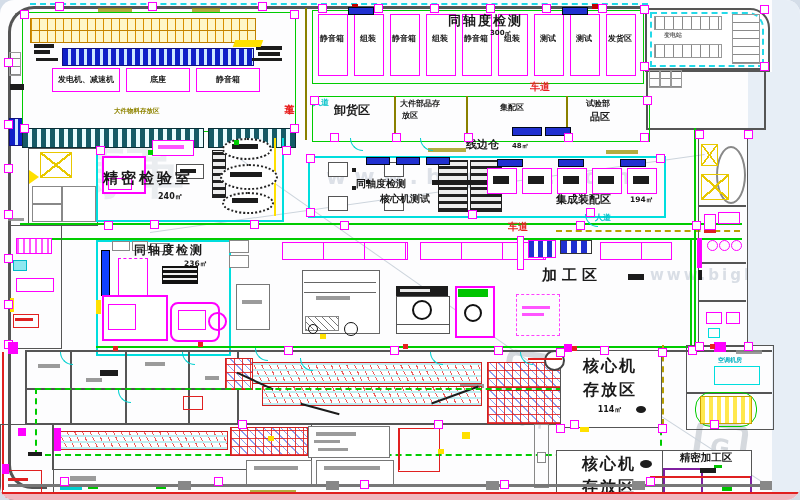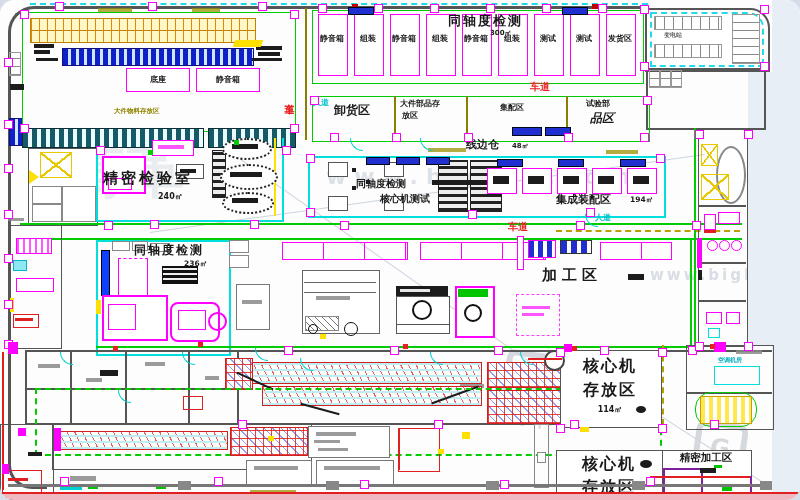--- a/index.html
+++ b/index.html
@@ -75,20 +75,23 @@
   <div class="rackY" style="left:30px;top:18px;width:224px;height:11px;"></div>
   <div class="rackY" style="left:30px;top:30px;width:224px;height:11px;"></div>
   <div class="rackB" style="left:62px;top:48px;width:190px;height:16px;"></div>
   <div class="sm" style="left:34px;top:44px;width:20px;height:4px;"></div>
   <div class="sm" style="left:34px;top:50px;width:16px;height:4px;"></div>
   <div class="sm" style="left:36px;top:58px;width:22px;height:3px;"></div>
   <div class="sm" style="left:256px;top:46px;width:26px;height:4px;"></div>
   <div class="sm" style="left:258px;top:52px;width:22px;height:4px;"></div>
   <div class="sm" style="left:252px;top:58px;width:30px;height:3px;"></div>
   <div class="a" style="left:234px;top:40px;width:28px;height:7px;background:#ffe000;transform:skewX(-20deg);"></div>
+  <div class="bm" style="left:52px;top:68px;width:66px;height:22px;display:flex;align-items:center;justify-content:center;">
+      <span class="t" style="position:static;font-size:8px;">发电机、减速机</span>
+    </div>
   <div class="bm" style="left:126px;top:68px;width:62px;height:22px;display:flex;align-items:center;justify-content:center;">
       <span class="t" style="position:static;font-size:8px;">底座</span>
     </div>
   <div class="bm" style="left:196px;top:68px;width:62px;height:22px;display:flex;align-items:center;justify-content:center;">
       <span class="t" style="position:static;font-size:8px;">静音箱</span>
     </div>
   <div class="sm" style="left:10px;top:84px;width:14px;height:6px;"></div>
   <div class="t ol" style="left:114px;top:108px;font-size:6.5px;">大件物料存放区</div>
   <div class="shelfT" style="left:22px;top:128px;width:180px;height:18px;"></div>
   <div class="shelfT" style="left:208px;top:128px;width:86px;height:18px;"></div>
@@ -120,21 +123,21 @@
 
   <div class="bg" style="left:312px;top:96px;width:336px;height:44px;"></div>
   <div class="vl oliveL" style="left:394px;top:96px;height:44px;"></div>
   <div class="vl oliveL" style="left:466px;top:96px;height:44px;"></div>
   <div class="vl oliveL" style="left:566px;top:96px;height:44px;"></div>
   <div class="t" style="left:334px;top:104px;font-size:12px;">卸货区</div>
   <div class="t" style="left:400px;top:100px;font-size:8px;">大件部品存</div>
   <div class="t" style="left:402px;top:112px;font-size:8px;">放区</div>
   <div class="t" style="left:500px;top:104px;font-size:8px;">集配区</div>
   <div class="t" style="left:586px;top:100px;font-size:8px;">试验部</div>
-  <div class="t" style="left:590px;top:112px;font-size:12px;font-style:italic;">品区</div>
+  <div class="t" style="left:590px;top:112px;font-size:10px;">品区</div>
   <div class="t" style="left:466px;top:139px;font-size:11px;">线边仓</div>
   <div class="t" style="left:512px;top:143px;font-size:7px;">48㎡</div>
   <div class="smo" style="left:428px;top:148px;width:38px;height:4px;"></div>
   <div class="smo" style="left:606px;top:150px;width:32px;height:4px;"></div>
 
   <div class="b" style="left:28px;top:148px;width:68px;height:76px;"></div>
   <div class="xbox" style="left:40px;top:152px;width:30px;height:24px;"></div>
   <div class="b" style="left:32px;top:186px;width:28px;height:16px;border-color:#888;"></div>
   <div class="b" style="left:32px;top:204px;width:28px;height:16px;border-color:#888;"></div>
   <div class="b" style="left:62px;top:186px;width:32px;height:34px;border-color:#888;"></div>

